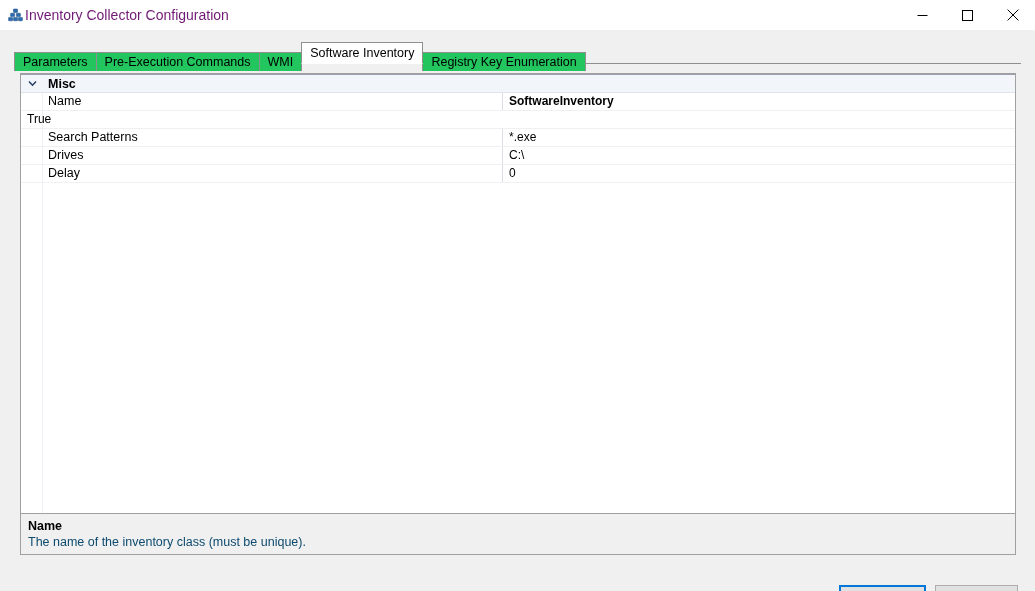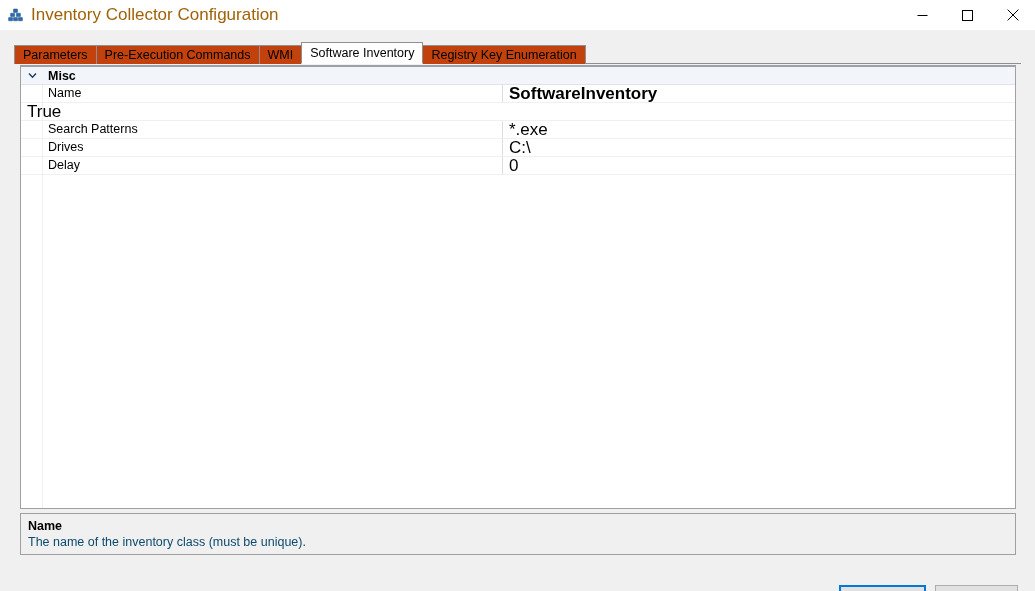--- a/index.html
+++ b/index.html
@@ -29,23 +29,22 @@
   }
   .title-icon {
     margin-left: 7px;
     width: 18px;
     height: 18px;
     display: flex;
     align-items: center;
     justify-content: center;
   }
   .title-text {
-    margin-left: 6px;
-    font-size: 17px;
-    color: #a16207;
+    font-size: 14px;
+    color: #701a75;
     white-space: nowrap;
   }
   .win-buttons {
     position: absolute;
     right: 0; top: 0;
     height: 30px;
     display: flex;
   }
   .win-btn {
     width: 45px;
@@ -77,44 +76,44 @@
     display: flex;
     align-items: flex-end;
     border-bottom: 1px solid #8f8f8f;
     box-sizing: border-box;
   }
   .tab {
     height: 19px;
     line-height: 19px;
     padding: 0 8px;
     box-sizing: border-box;
-    background: #c2410c;
+    background: #22c55e;
     border: 1px solid #8f8f8f;
     border-bottom: none;
     font-size: 12.5px;
     color: #000000;
     white-space: nowrap;
     margin-right: -1px;
     position: relative;
-    top: 1px;
+    top: 8px;
   }
   .tab.selected {
     background: #ffffff;
     height: 22px;
     line-height: 21px;
     top: 1px;
     z-index: 3;
     border-bottom: 1px solid #ffffff;
   }
 
   
   .propgrid {
     position: absolute;
     left: 20px;
-    top: 35px;
+    top: 43px;
     width: 996px;
     height: 444px;
     background: #ffffff;
     border: 1px solid #a0a0a0;
     box-sizing: border-box;
     overflow: hidden;
   }
   .grid-gutter {
     position: absolute;
     left: 0; top: 0;
@@ -161,21 +160,21 @@
     white-space: nowrap;
     overflow: hidden;
     border-right: 1px solid #d9dce1;
     height: 100%;
     line-height: 17px;
   }
   .row .valuecell {
     flex: 1;
     box-sizing: border-box;
     padding-left: 6px;
-    font-size: 17px;
+    font-size: 12px;
     color: #000000;
     white-space: nowrap;
     overflow: hidden;
     height: 100%;
     line-height: 17px;
   }
   .row .valuecell.bold { font-weight: bold; }
 
   
   .descpanel {

